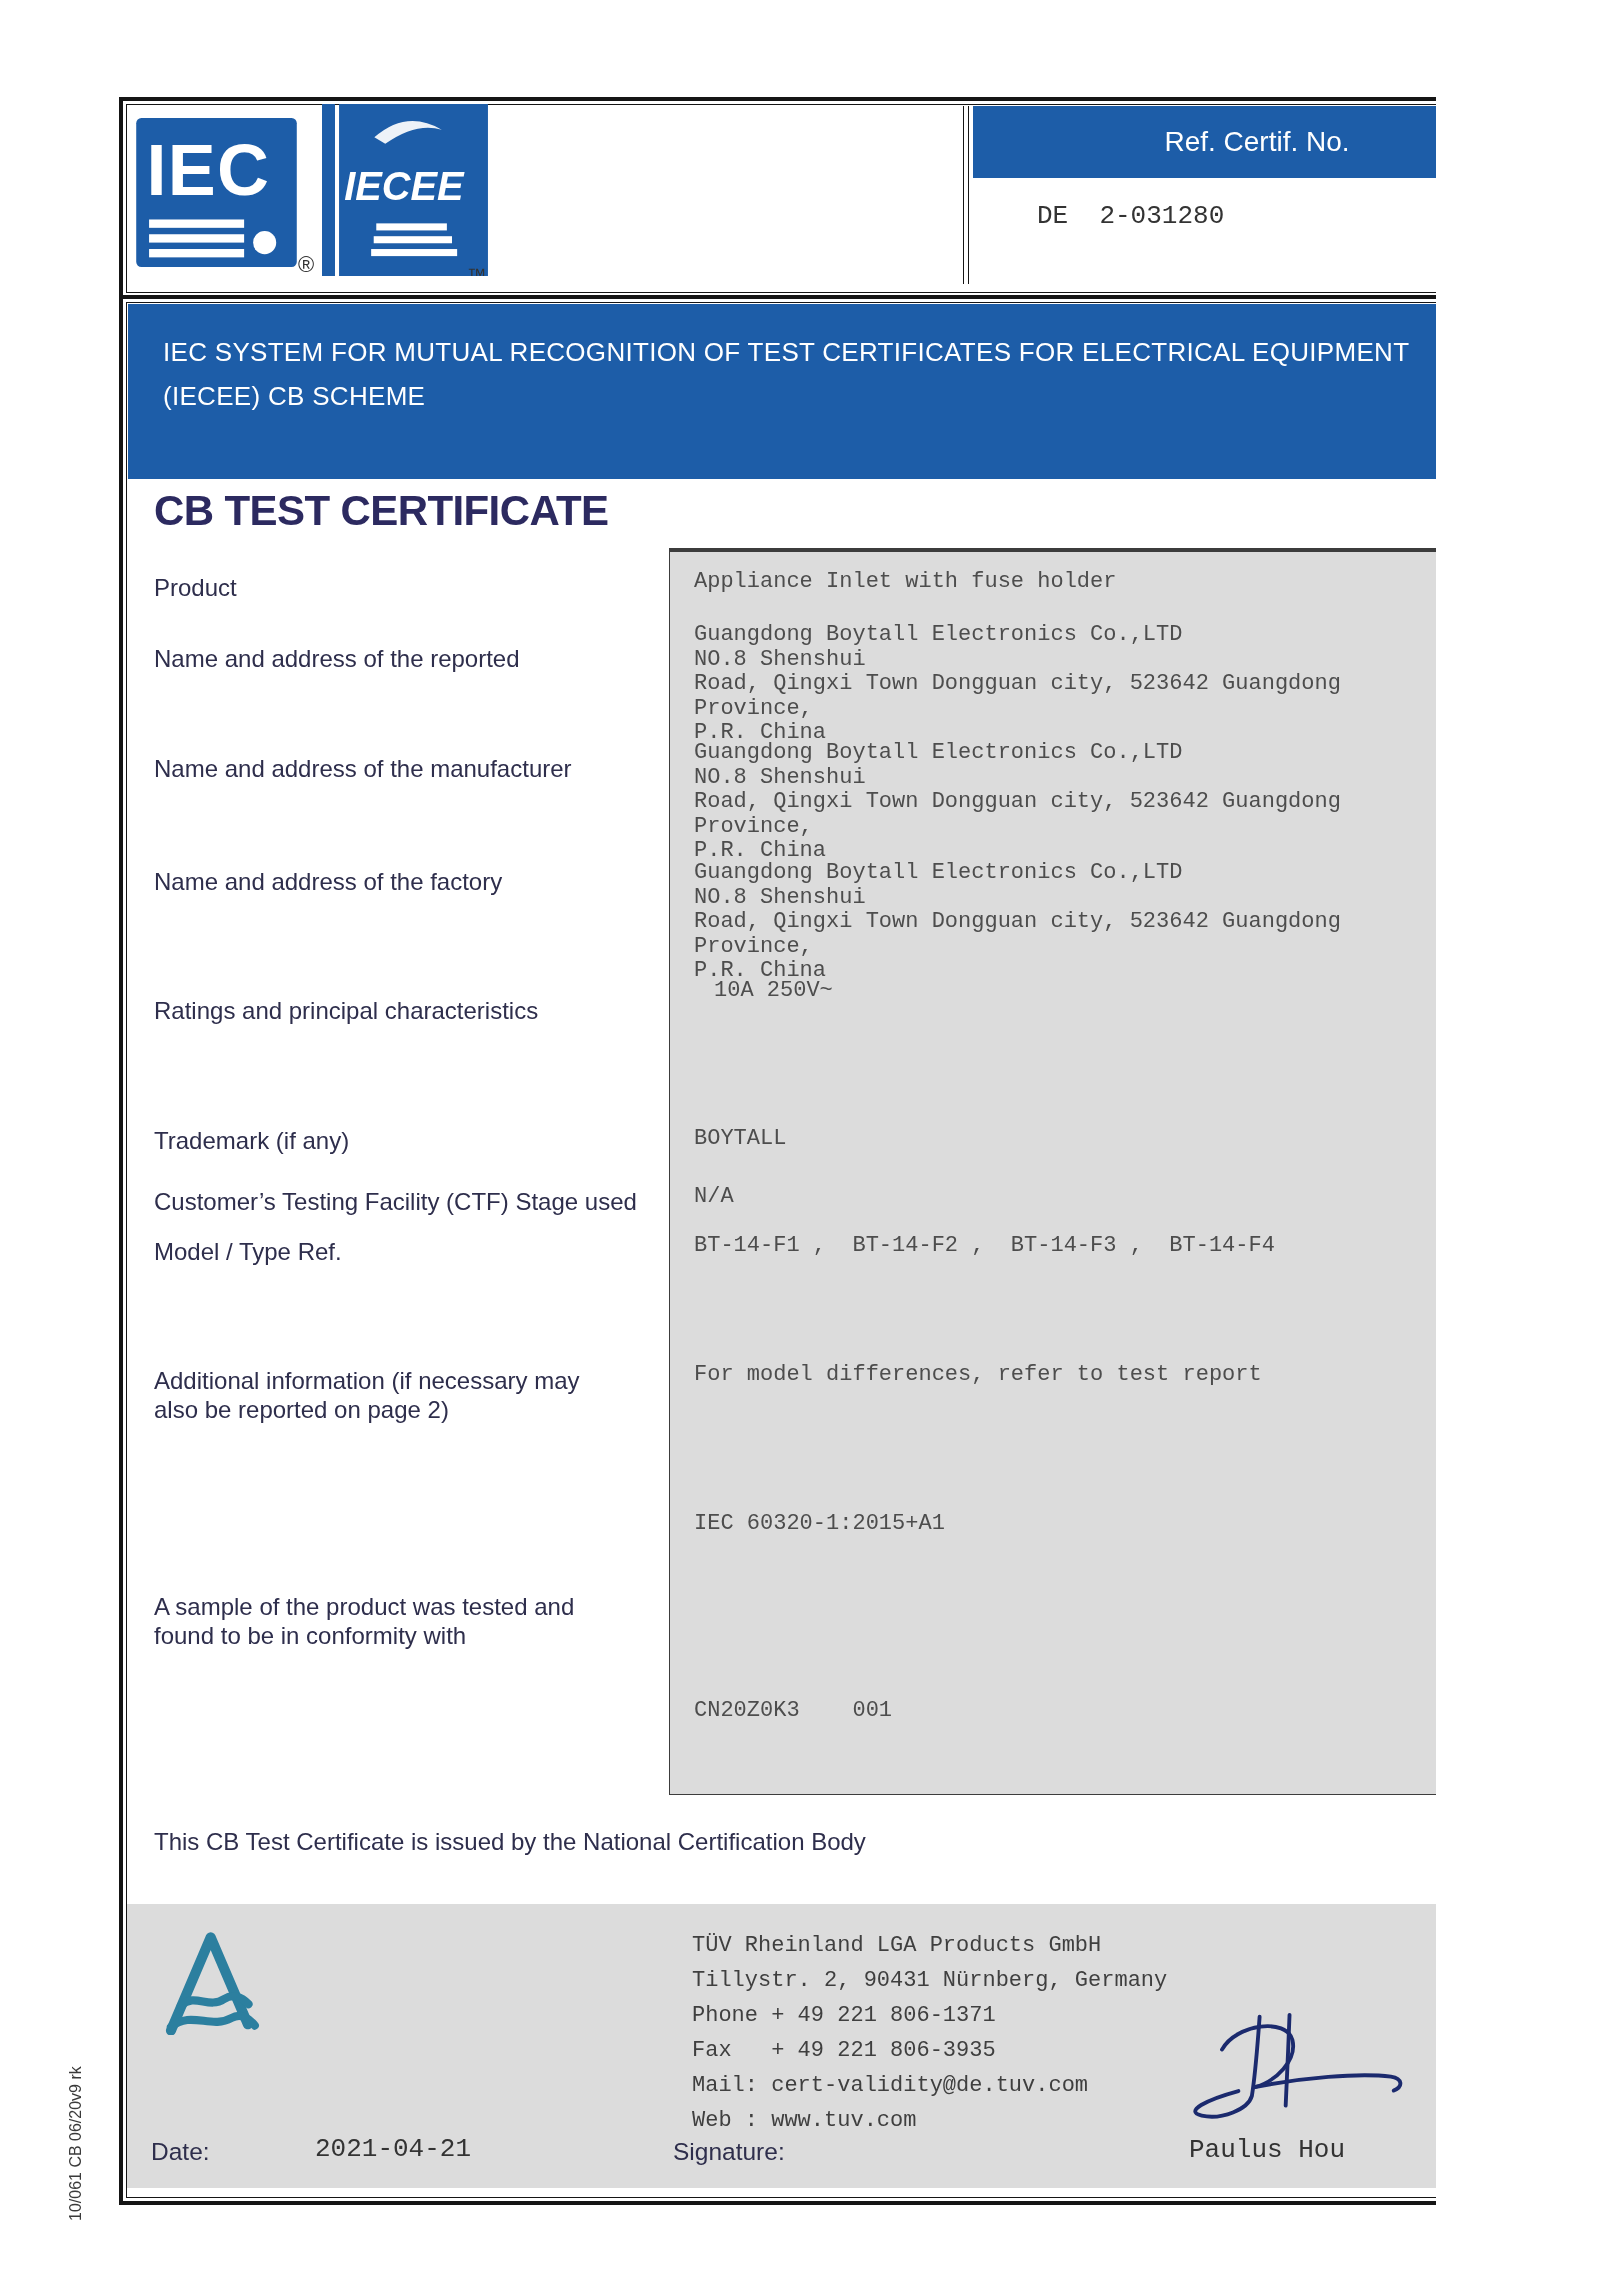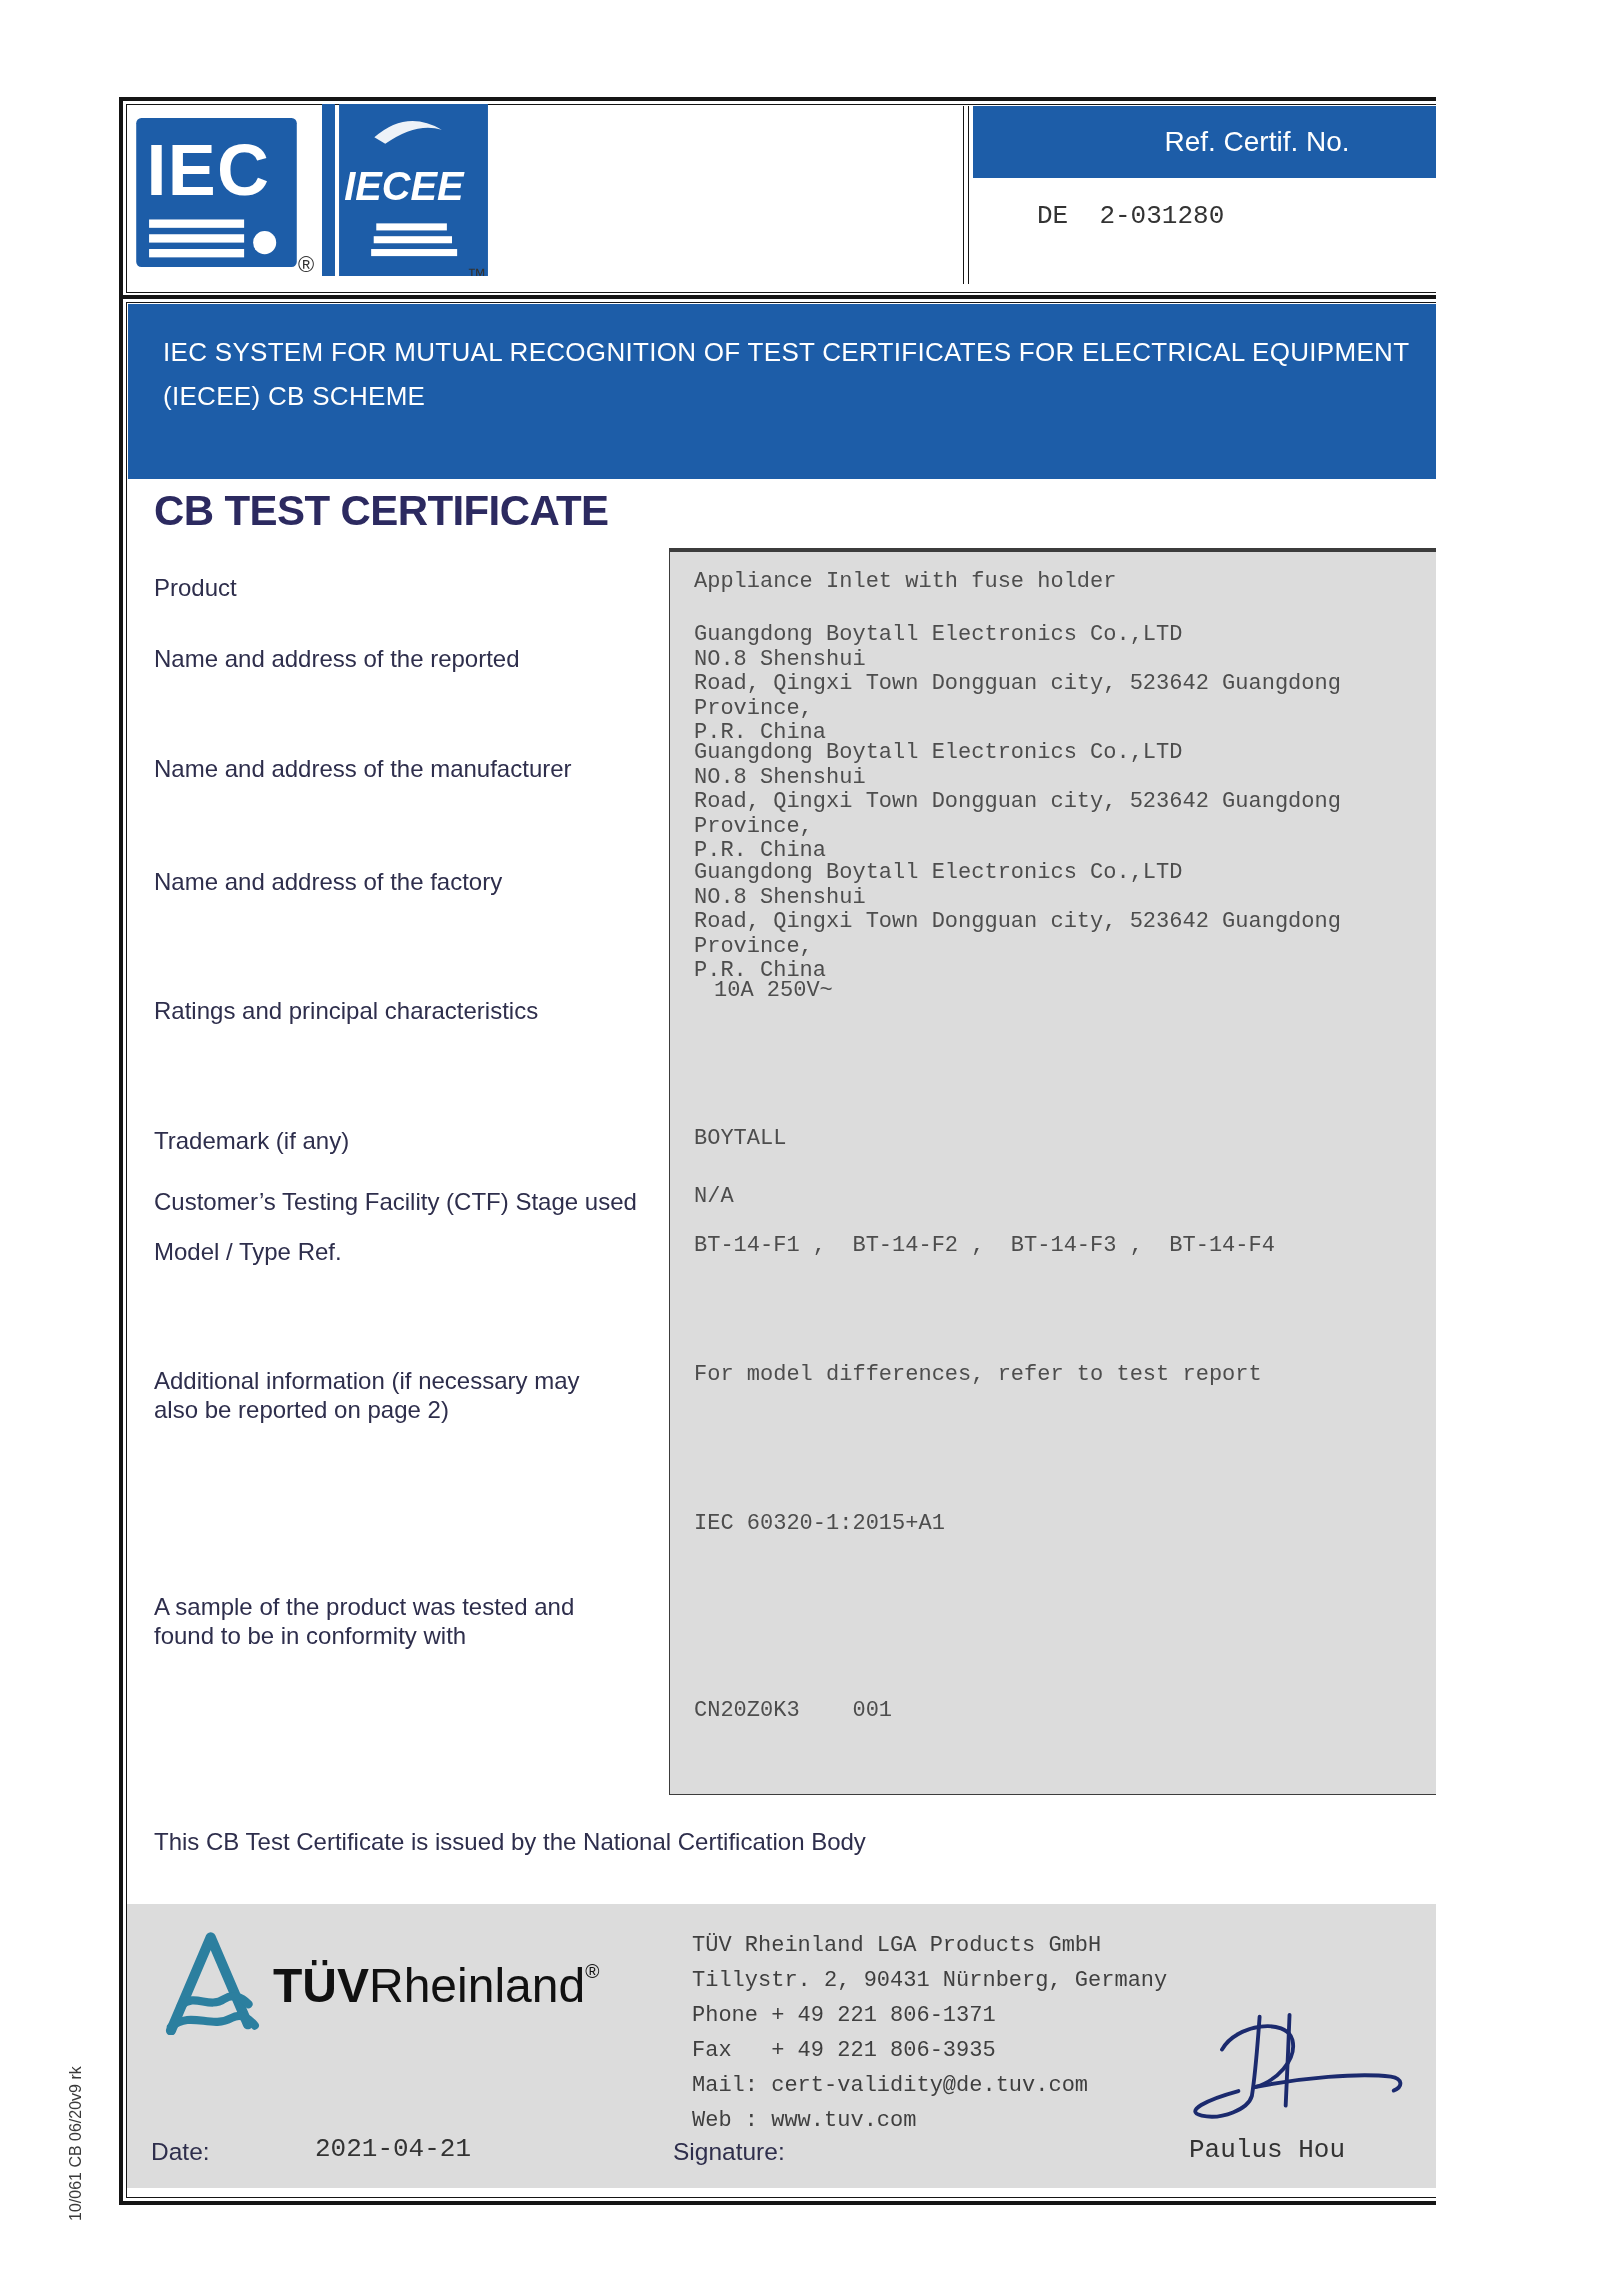--- a/index.html
+++ b/index.html
@@ -134,23 +134,20 @@
   <div class="issuer" style="left:154px;top:1828px;">This CB Test Certificate is issued by the National Certification Body</div>
 
   <div class="footer-band"></div>
 
   <svg class="abs" style="left:162px;top:1931px;" width="98" height="104" viewBox="0 0 155 165">
     <path d="M14 158 L77 10 L136 148" fill="none" stroke="#2C7F9F" stroke-width="16" stroke-linecap="round" stroke-linejoin="round"></path>
     <path d="M30 118 C52 98 74 124 98 108 C112 99 126 104 137 116" fill="none" stroke="#2C7F9F" stroke-width="13" stroke-linecap="round"></path>
     <path d="M14 152 C46 126 78 156 110 138 C124 130 138 138 147 150" fill="none" stroke="#2C7F9F" stroke-width="13" stroke-linecap="round"></path>
   </svg>
 
-  <div class="wordmark" style="left:273px;top:1958px;">
-    <span class="bold">TÜV</span><span>Rheinland</span><sup>®</sup>
-  </div>
 
   <div class="footer-mono mono" style="left:674px;top:1928px;">TÜV Rheinland LGA Products GmbH
 Tillystr. 2, 90431 Nürnberg, Germany
 Phone + 49 221 806-1371
 Fax   + 49 221 806-3935
 Mail: cert-validity@de.tuv.com
 Web : www.tuv.com</div>
 
   <svg class="abs" style="left:1165px;top:2010px;" width="251" height="111" viewBox="0 0 520 230">
     <g fill="none" stroke="#1B2A6E" stroke-width="8" stroke-linecap="round">

